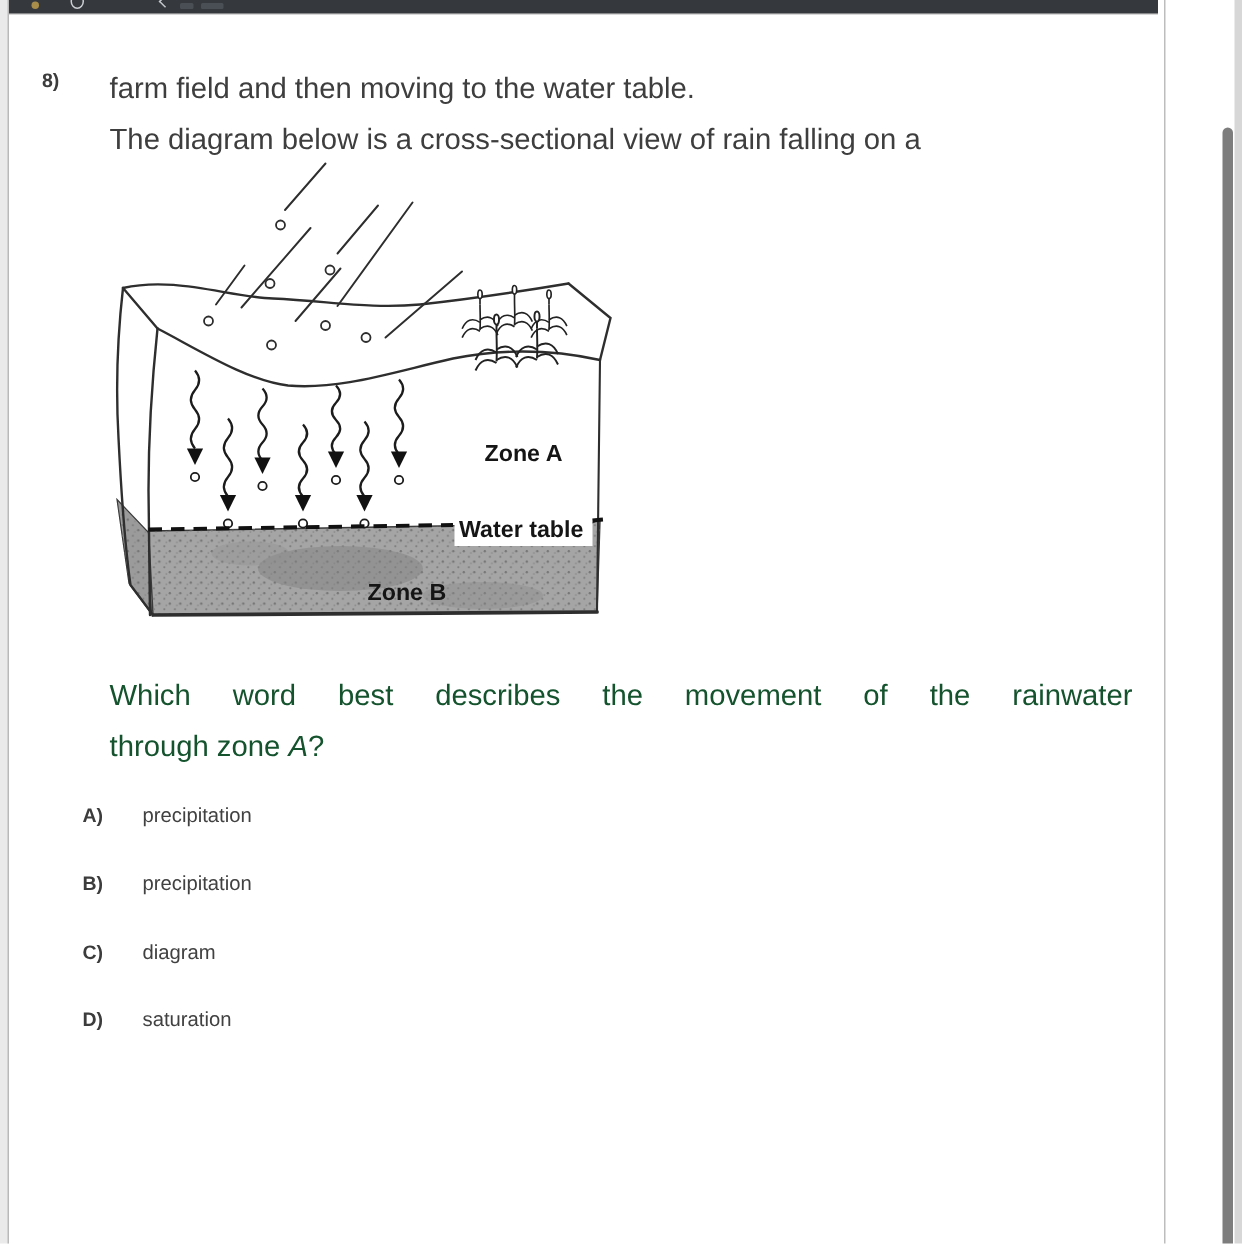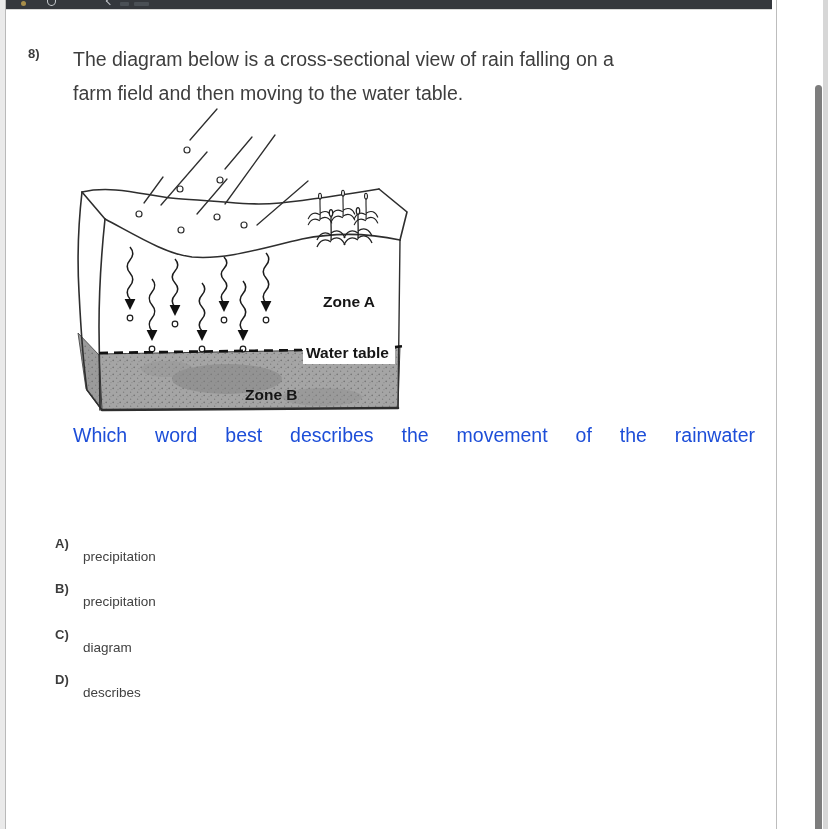--- a/index.html
+++ b/index.html
@@ -17,31 +17,31 @@
   .topbar{position:absolute;left:0;top:0;width:766px;height:9px;background:#35383d;border-bottom:1px solid #d8d8d8;overflow:hidden;}
   .tb-dot{position:absolute;left:15px;top:1px;width:5px;height:5px;border-radius:50%;background:#a88d4a;}
   .tb-g{position:absolute;left:41px;top:-4px;width:7px;height:8px;border:1.3px solid #ccd0d4;border-radius:50%;}
   .tb-chevron{position:absolute;left:101px;top:-2px;width:5px;height:5px;border-left:1.6px solid #c4c7cc;border-bottom:1.6px solid #c4c7cc;transform:rotate(45deg);}
   .tb-blob1{position:absolute;left:114px;top:2px;width:9px;height:4px;background:#4a4f55;border-radius:1px;}
   .tb-blob2{position:absolute;left:128px;top:2px;width:15px;height:4px;background:#4a4f55;border-radius:1px;}
   
   .qnum{position:absolute;left:22px;top:46px;font-size:13px;font-weight:bold;color:#3c3c3c;}
   .intro{position:absolute;left:67px;top:42px;width:682px;font-size:19.5px;line-height:34px;color:#3e3e3e;}
   .intro .ln{white-space:nowrap;}
-  .prompt{position:absolute;left:67px;top:418px;width:682px;font-size:19.5px;line-height:34px;color:#1d4ed8;}
+  .prompt{position:absolute;left:67px;top:447px;width:682px;font-size:19.5px;line-height:34px;color:#14532d;}
   .prompt .ln1{text-align:justify;text-align-last:justify;}
   .prompt .italic{font-style:italic;}
   
   .diagram{position:absolute;left:71px;top:107px;width:335px;height:309px;background:#ffffff;}
   .diagram svg{display:block;}
   .dlabel{font-family:"Liberation Sans","DejaVu Sans",sans-serif;font-weight:600;font-size:15.5px;fill:#151515;}
   
   .choice{position:absolute;left:49px;height:18px;font-size:13.5px;color:#414141;}
   .choice .letter{position:absolute;left:0;top:0;font-size:13px;font-weight:bold;color:#3c3c3c;}
-  .choice .ctext{position:absolute;left:28px;top:0;white-space:nowrap;margin-top:13px;}
+  .choice .ctext{position:absolute;left:40px;top:0;white-space:nowrap;}
   .cA{top:536px;} .cB{top:581px;} .cC{top:627px;} .cD{top:672px;}
   
   .right-strip{position:absolute;left:823px;top:0;width:5px;height:829px;background:#d7d7d7;}
   .scroll-thumb{position:absolute;left:815px;top:85px;width:7px;height:744px;background:#7d7d7d;border-radius:4px 4px 0 0;}
 </style>
 </head>
 <body>
 
 <div class="left-strip"></div>
 
@@ -51,22 +51,22 @@
     <span class="tb-dot"></span>
     <span class="tb-g"></span>
     <span class="tb-chevron"></span>
     <span class="tb-blob1"></span>
     <span class="tb-blob2"></span>
   </div>
 
   <div class="qnum">8)</div>
 
   <div class="intro">
+    <div class="ln">farm field and then moving to the water table.</div>
     <div class="ln">The diagram below is a cross-sectional view of rain falling on a</div>
-    <div class="ln">farm field and then moving to the water table.</div>
   </div>
 
   <div class="diagram">
     <svg width="335" height="309" viewBox="0 0 335 309" xmlns="http://www.w3.org/2000/svg">
       <defs>
         <pattern id="stipple" width="7" height="7" patternUnits="userSpaceOnUse">
           <circle cx="1.2" cy="1.4" r="0.8" fill="#6f6f6f"></circle>
           <circle cx="4.6" cy="5.2" r="0.7" fill="#7a7a7a"></circle>
           <rect x="5.4" y="2.1" width="1.1" height="1.1" fill="#8a8a8a"></rect>
         </pattern>
@@ -162,35 +162,36 @@
       <path d="M318,240 L328,239" stroke="#111" stroke-width="2.6" stroke-dasharray="7 5" fill="none"></path>
       <text class="dlabel" x="229" y="251">Water table</text>
 
       <text class="dlabel" x="246" y="200">Zone A</text>
       <text class="dlabel" x="168" y="293">Zone B</text>
     </svg>
   </div>
 
   <div class="prompt">
     <div class="ln1">Which word best describes the movement of the rainwater</div>
+    <div class="ln2"><span>through zone </span><span class="italic">A</span><span>?</span></div>
   </div>
 
   <div class="choice cA">
     <span class="letter">A)</span>
     <span class="ctext">precipitation</span>
   </div>
   <div class="choice cB">
     <span class="letter">B)</span>
     <span class="ctext">precipitation</span>
   </div>
   <div class="choice cC">
     <span class="letter">C)</span>
     <span class="ctext">diagram</span>
   </div>
   <div class="choice cD">
     <span class="letter">D)</span>
-    <span class="ctext">describes</span>
+    <span class="ctext">saturation</span>
   </div>
 
 </div>
 
 <div class="right-strip"></div>
 <div class="scroll-thumb"></div>
 
 </body></html>

